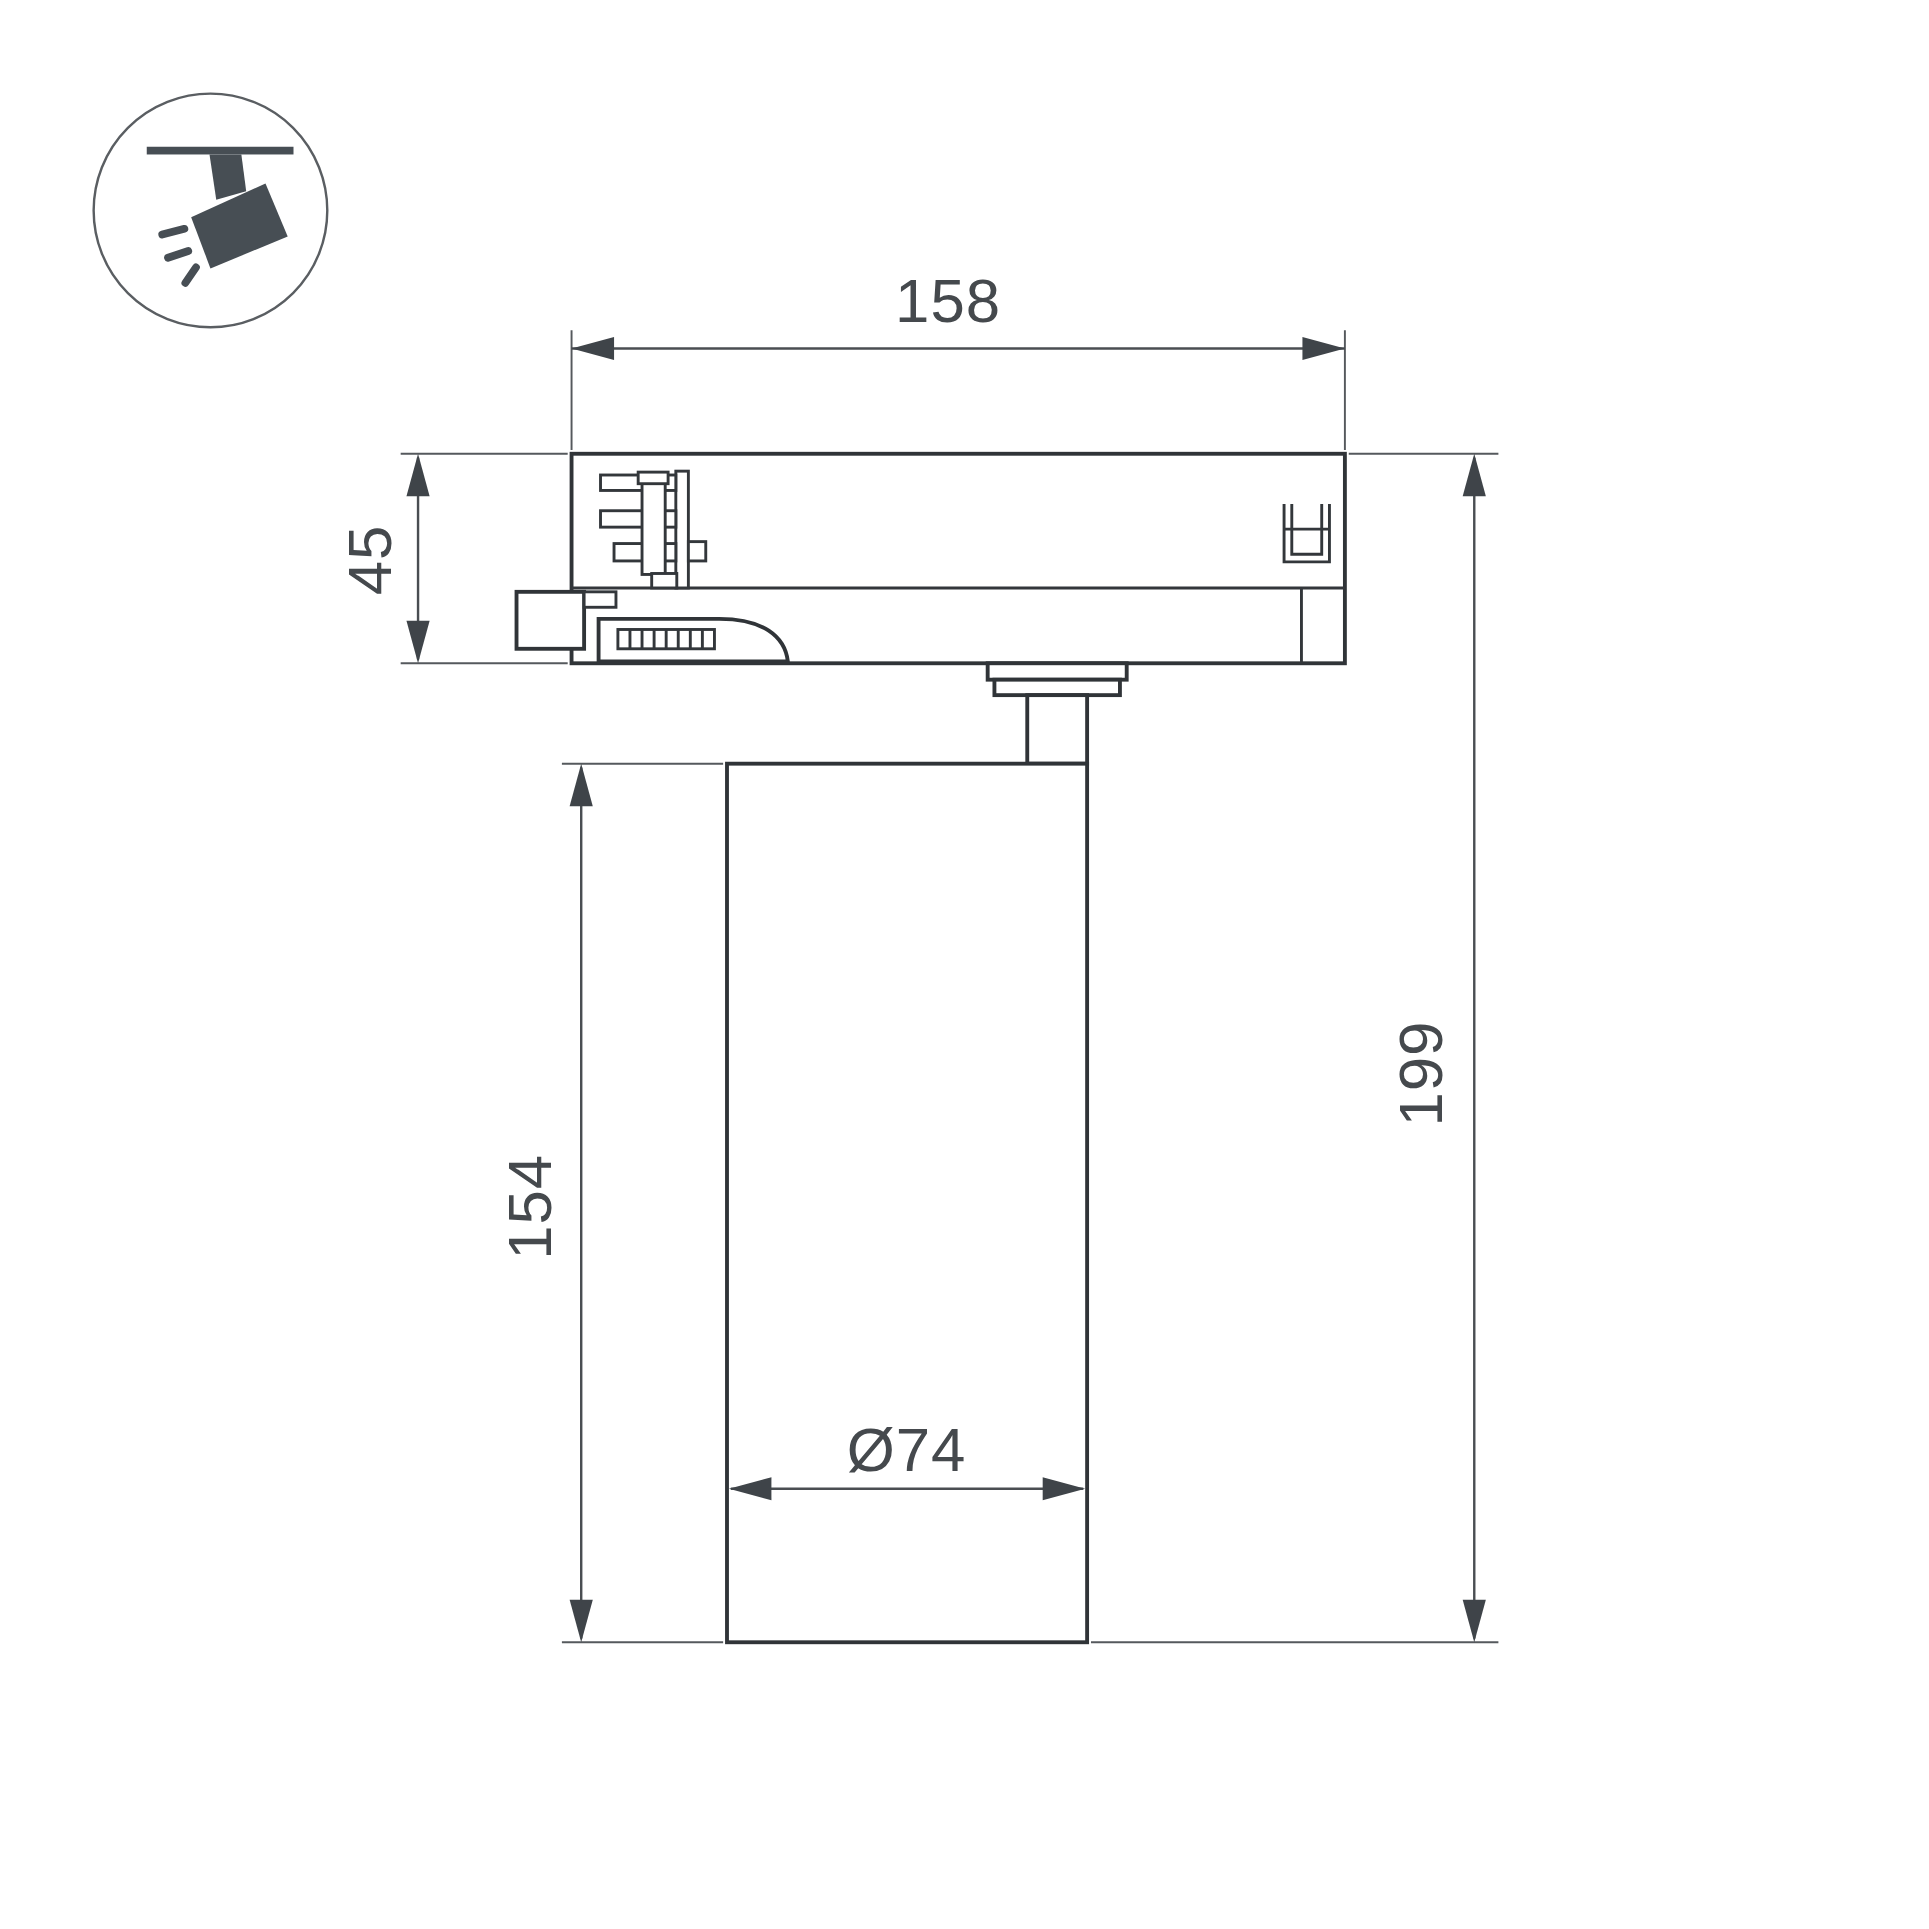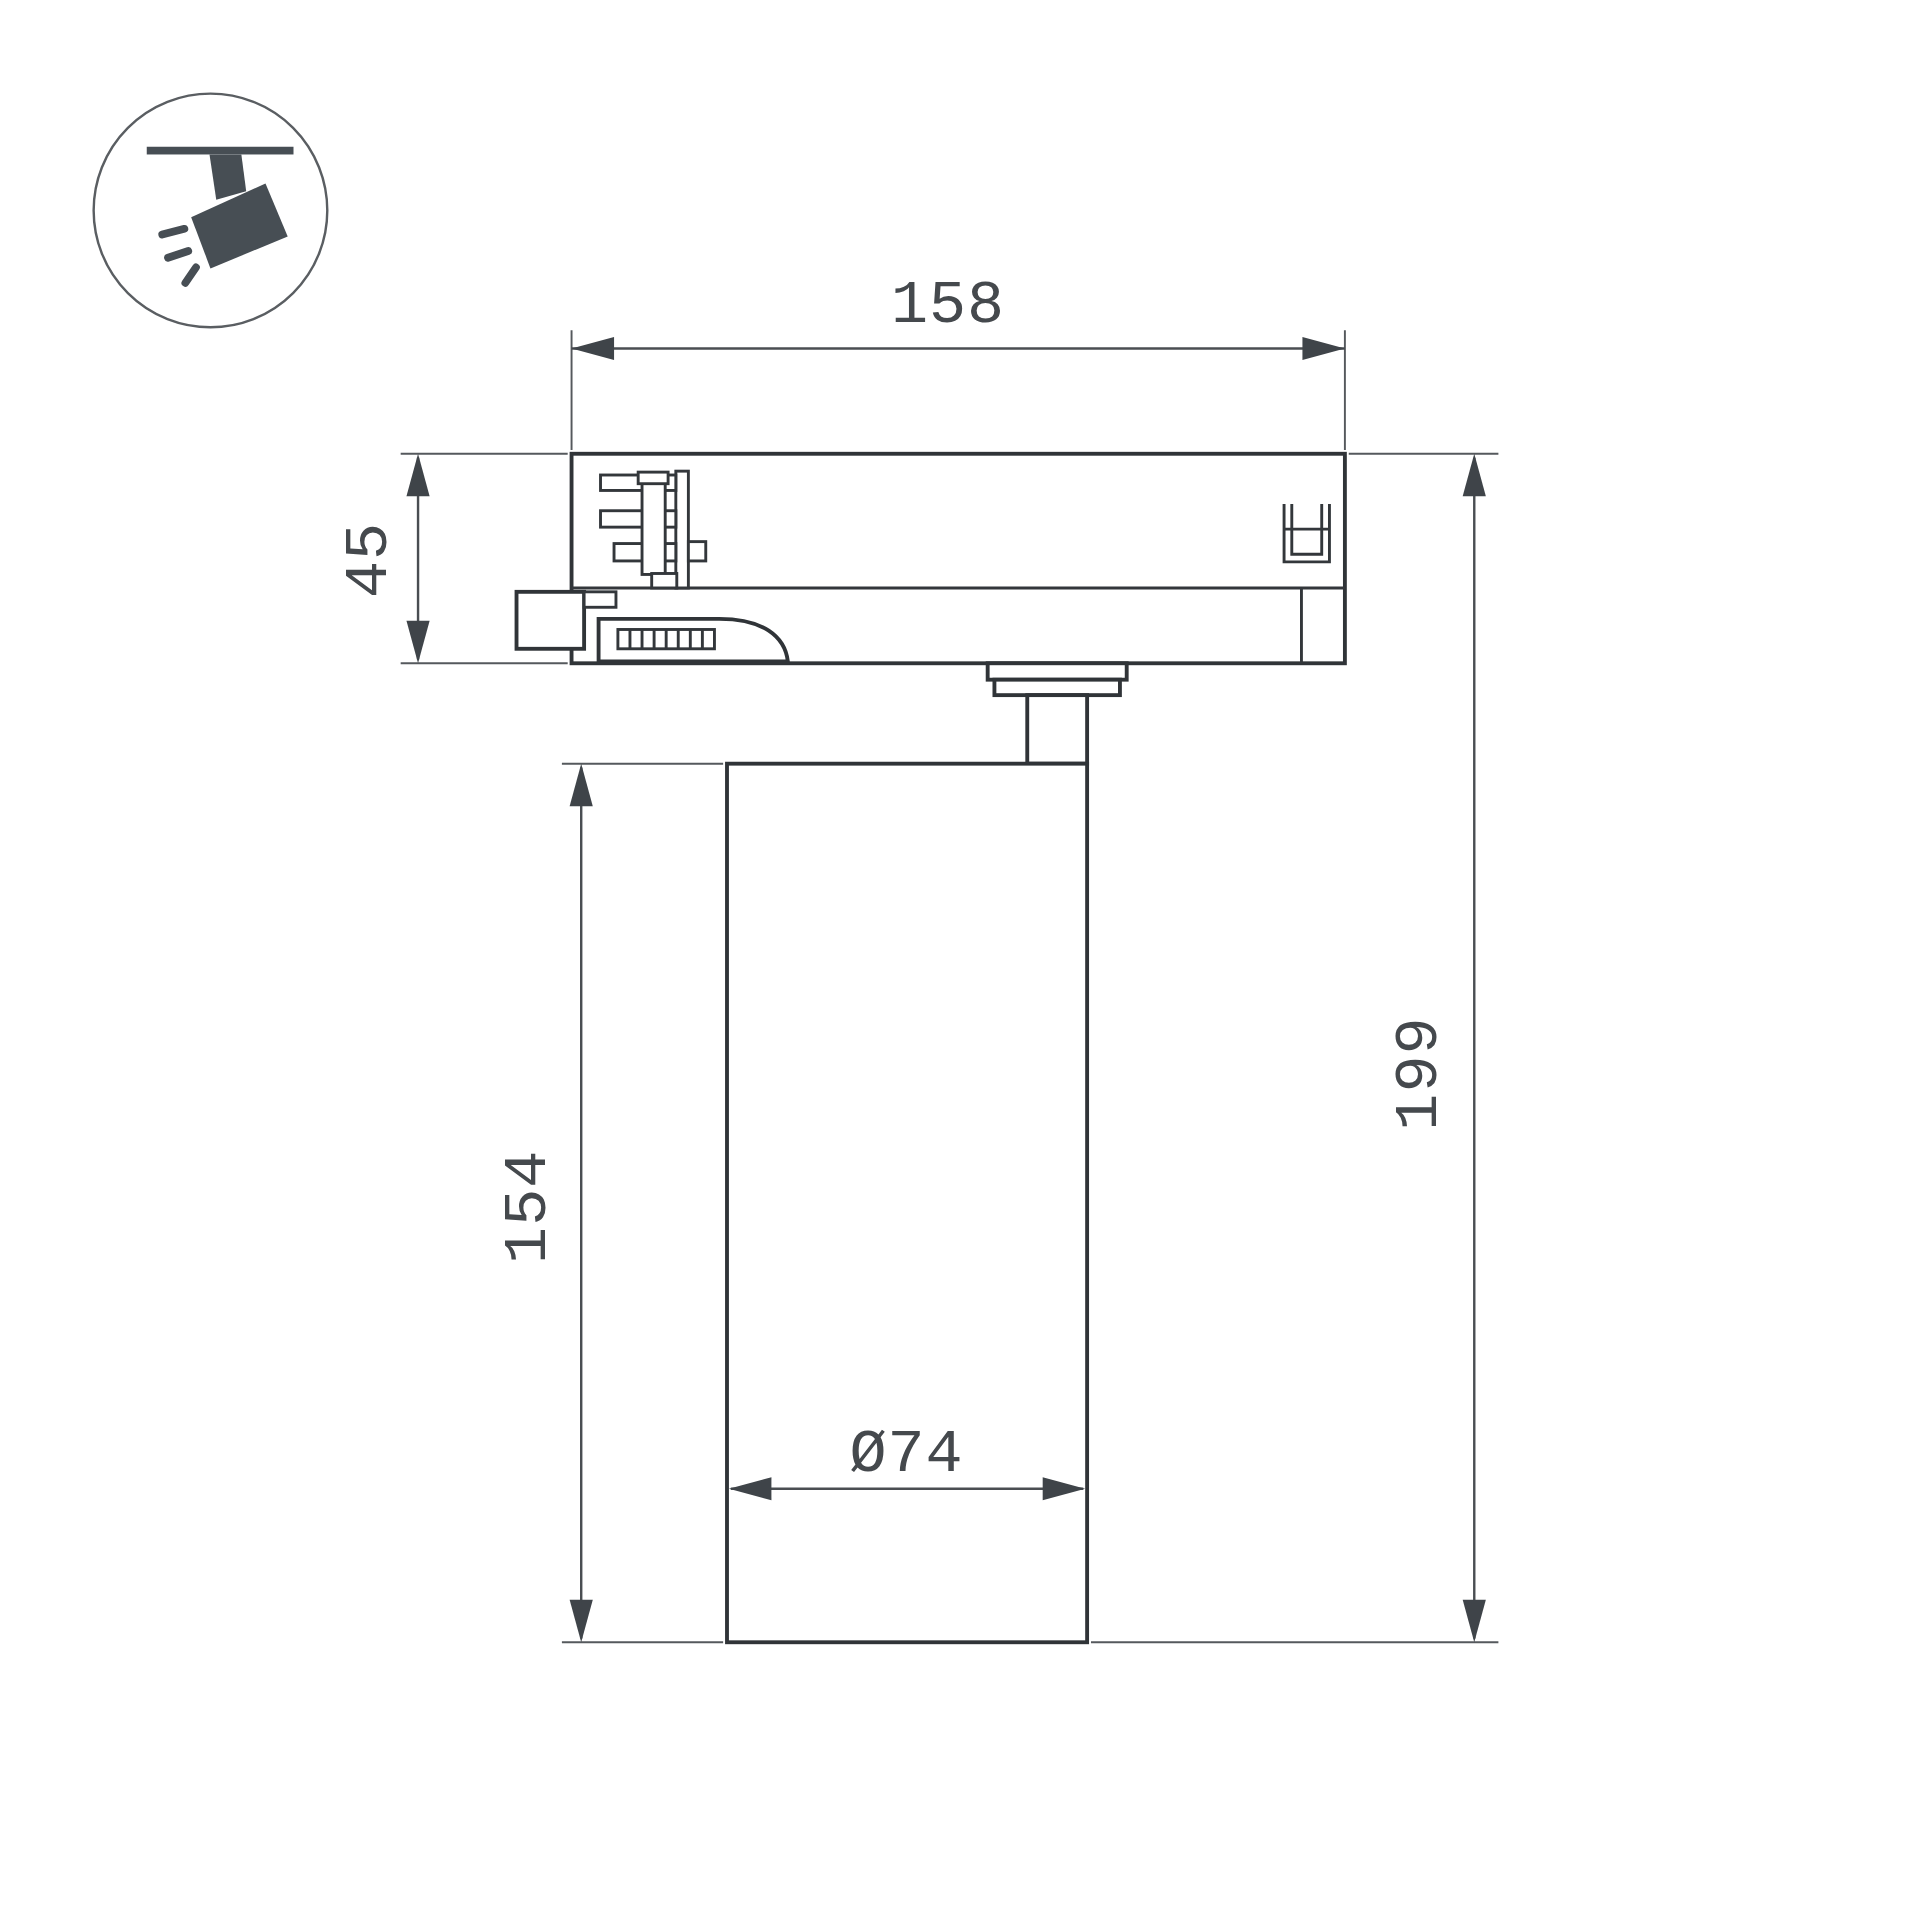--- a/index.html
+++ b/index.html
@@ -1,17 +1,17 @@
 <!DOCTYPE html>
 <html><head>
 <meta charset="utf-8">
 <style>
   html,body{margin:0;padding:0;background:#ffffff;}
   .page{position:relative;width:1929px;height:1929px;background:#ffffff;overflow:hidden;
-        font-family:Liberation Mono, monospace;}
+        font-family:Liberation Sans, sans-serif;}
   svg{display:block;}
   .outline{fill:#ffffff;stroke:#303438;stroke-width:4;}
   .inner{fill:#ffffff;stroke:#33373b;stroke-width:3;}
   .inner-nf{fill:none;stroke:#33373b;stroke-width:3;}
   .dimline{fill:none;stroke:#4a4e52;stroke-width:2.5;}
   .extline{fill:none;stroke:#55595d;stroke-width:2;}
   .arrow{fill:#3f4449;stroke:none;}
   .dimtext{fill:#45494d;font-size:64px;letter-spacing:1px;}
   .iconfill{fill:#474e54;stroke:none;}
   .iconline{fill:none;stroke:#474e54;stroke-width:8;stroke-linecap:round;}

